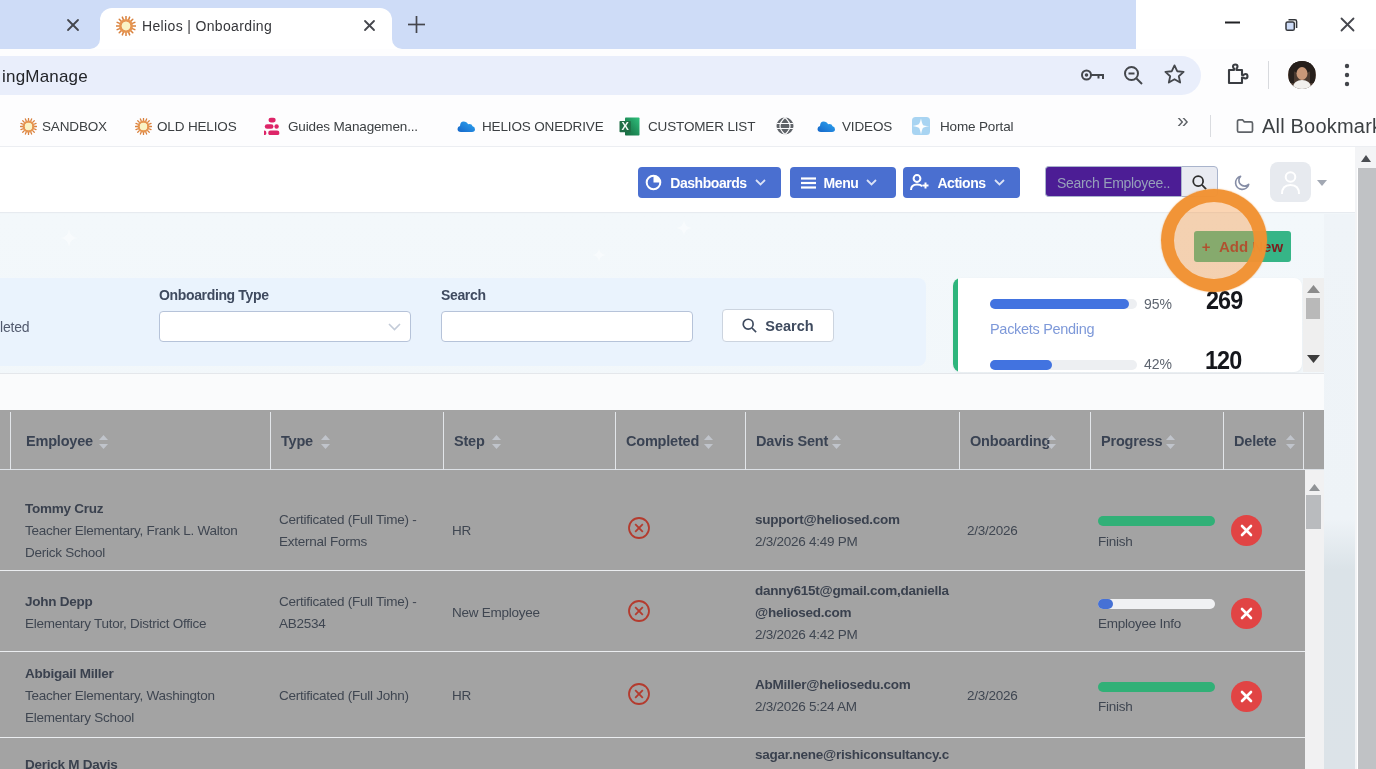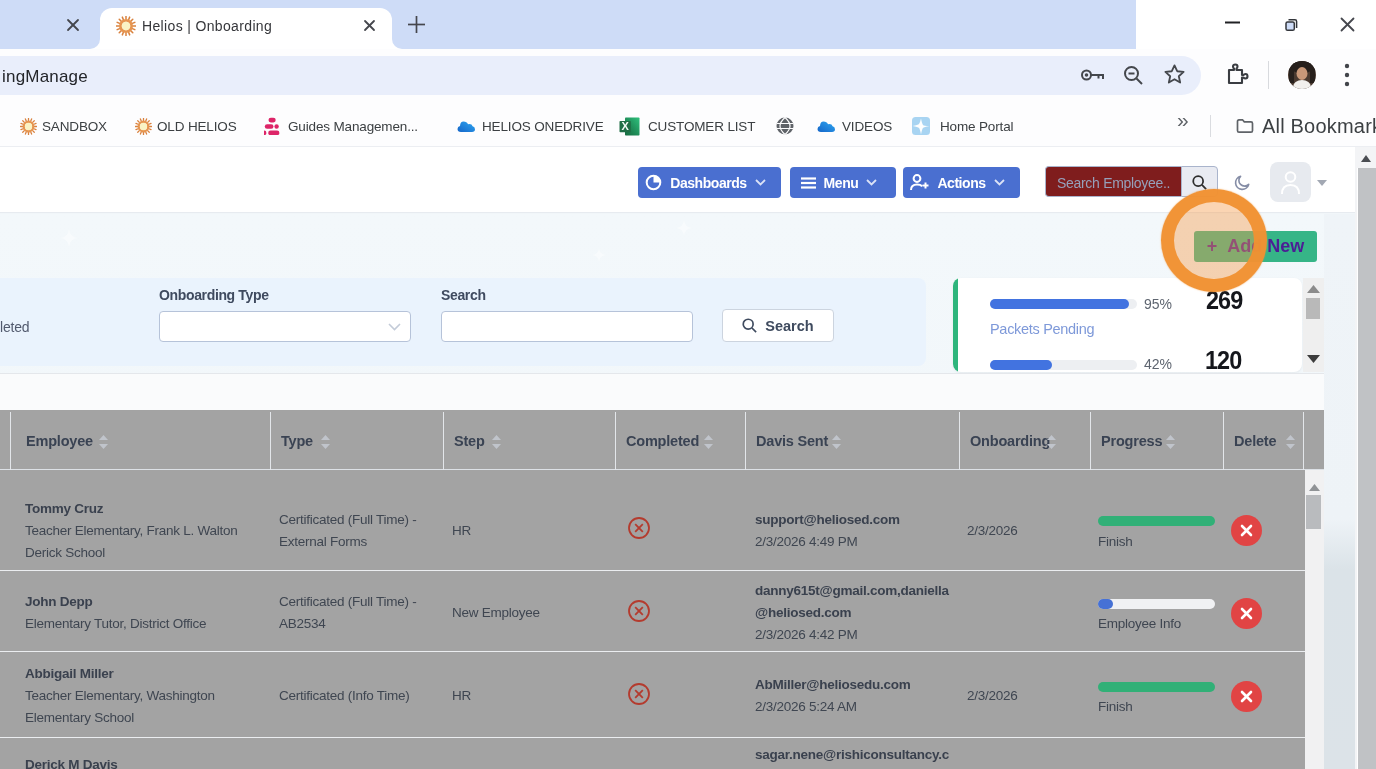--- a/index.html
+++ b/index.html
@@ -19,28 +19,28 @@
 #bookmarks { position:absolute; left:0; top:104px; width:1376px; height:43px; background:#fdfdfe; border-bottom:1px solid #eceef2; }
 .bm { position:absolute; top:12px; height:20px; display:flex; align-items:center; font-size:13.5px; color:#3c4043; white-space:nowrap; letter-spacing:-0.15px; }
 .bm svg, .bm .bmic { margin-right:5px; }
 
 
 #app { position:absolute; left:0; top:147px; width:1376px; height:622px; background:#f1f6f9; }
 #appheader { position:absolute; left:0; top:0; width:1355px; height:66px; background:#ffffff; border-bottom:1px solid #e7ebf0; }
 .bluebtn { position:absolute; top:20px; height:31px; background:#4a6fd0; border-radius:4px; color:#fff; font-weight:bold; font-size:14px; display:flex; align-items:center; justify-content:center; letter-spacing:-0.45px; }
 .bluebtn svg { margin-right:8px; }
 .bluebtn .chev { margin-left:8px; }
-#srch { position:absolute; left:1045px; top:19px; width:136px; height:31px; border:1px solid #a9b4cc; border-right:none; border-radius:4px 0 0 4px; background:#7f1d1d; }
+#srch { position:absolute; left:1045px; top:19px; width:136px; height:31px; border:1px solid #a9b4cc; border-right:none; border-radius:4px 0 0 4px; background:#4c1d95; }
 #srch span { position:absolute; left:11px; top:8px; font-size:14px; color:#96a0ba; letter-spacing:-0.3px; }
 #srchbtn { position:absolute; left:1181px; top:19px; width:37px; height:31px; background:#e9ebf2; border:1px solid #a9b4cc; border-radius:0 4px 4px 0; }
 #profilebox { position:absolute; left:1270px; top:15px; width:41px; height:40px; background:#e7eaef; border-radius:8px; }
 
 #hero { position:absolute; left:0; top:67px; width:1355px; height:555px; background:linear-gradient(180deg,#f3f8fb 0%,#f0f5f9 100%); overflow:hidden; }
 
-#addnew { position:absolute; left:1194px; top:84px; width:123px; height:31px; background:#36b587; border-radius:3px; color:#4c1d95; font-weight:bold; font-size:18px; text-align:center; line-height:31px; }
+#addnew { position:absolute; left:1194px; top:84px; width:97px; height:31px; background:#36b587; border-radius:3px; color:#7f1d1d; font-weight:bold; font-size:15px; text-align:center; line-height:31px; }
 #orangecircle { position:absolute; left:1161px; top:42px; width:106px; height:103px; border-radius:50%; border:13px solid rgba(240,146,50,0.96); background:rgba(245,156,74,0.42); z-index:30; box-shadow:0 0 1.5px rgba(240,146,50,0.8); }
 
 #filterpanel { position:absolute; left:-20px; top:131px; width:946px; height:88px; background:#eaf3fd; border-radius:8px; }
 .flabel { position:absolute; font-size:14px; font-weight:bold; color:#3f4a5f; letter-spacing:-0.35px; }
 .finput { position:absolute; top:33px; height:31px; background:#fff; border:1px solid #b6c3d9; border-radius:4px; }
 #searchbtn2 { position:absolute; left:742px; top:31px; width:112px; height:33px; background:#fff; border:1px solid #ccd4df; border-radius:4px; display:flex; align-items:center; justify-content:center; font-size:14.5px; font-weight:bold; color:#3e4a5e; }
 #leted { position:absolute; left:0px; top:172px; font-size:14px; color:#525a6e; letter-spacing:-0.2px; }
 
 #statscard { position:absolute; left:953px; top:131px; width:349px; height:94px; background:#fff; border-radius:8px; box-shadow:0 1px 3px rgba(0,0,0,0.06); overflow:hidden; }
 #statsgreen { position:absolute; left:0; top:0; width:5px; height:94px; background:#2eb57c; }
@@ -471,21 +471,21 @@
               <line x1="3" y1="3" x2="12" y2="12"></line>
               <line x1="12" y1="3" x2="3" y2="12"></line>
             </g>
           </svg>
         </div>
 
         <div class="trow" style="top:242px;height:86px"></div>
         <div class="cellb" style="left:25px;top:256px">Abbigail Miller</div>
         <div class="cell" style="left:25px;top:278px">Teacher Elementary, Washington</div>
         <div class="cell" style="left:25px;top:300px">Elementary School</div>
-        <div class="cell" style="left:279px;top:278px">Certificated (Info Time)</div>
+        <div class="cell" style="left:279px;top:278px">Certificated (Full John)</div>
         <div class="cell" style="left:452px;top:278px">HR</div>
         <svg class="cxicon" style="top:273px" width="22" height="22" viewBox="0 0 22 22" fill="none">
           <circle cx="11" cy="11" r="10" stroke="#b43b2e" stroke-width="1.8"></circle>
           <line x1="7.2" y1="7.2" x2="14.8" y2="14.8" stroke="#b43b2e" stroke-width="1.8"></line>
           <line x1="14.8" y1="7.2" x2="7.2" y2="14.8" stroke="#b43b2e" stroke-width="1.8"></line>
         </svg>
         <div class="cellb" style="left:755px;top:267px">AbMiller@heliosedu.com</div>
         <div class="cell" style="left:755px;top:289px">2/3/2026 5:24 AM</div>
         <div class="cell" style="left:967px;top:278px">2/3/2026</div>
         <div class="pfill" style="left:1098px;top:272px;width:117px;background:#31b077"></div>

